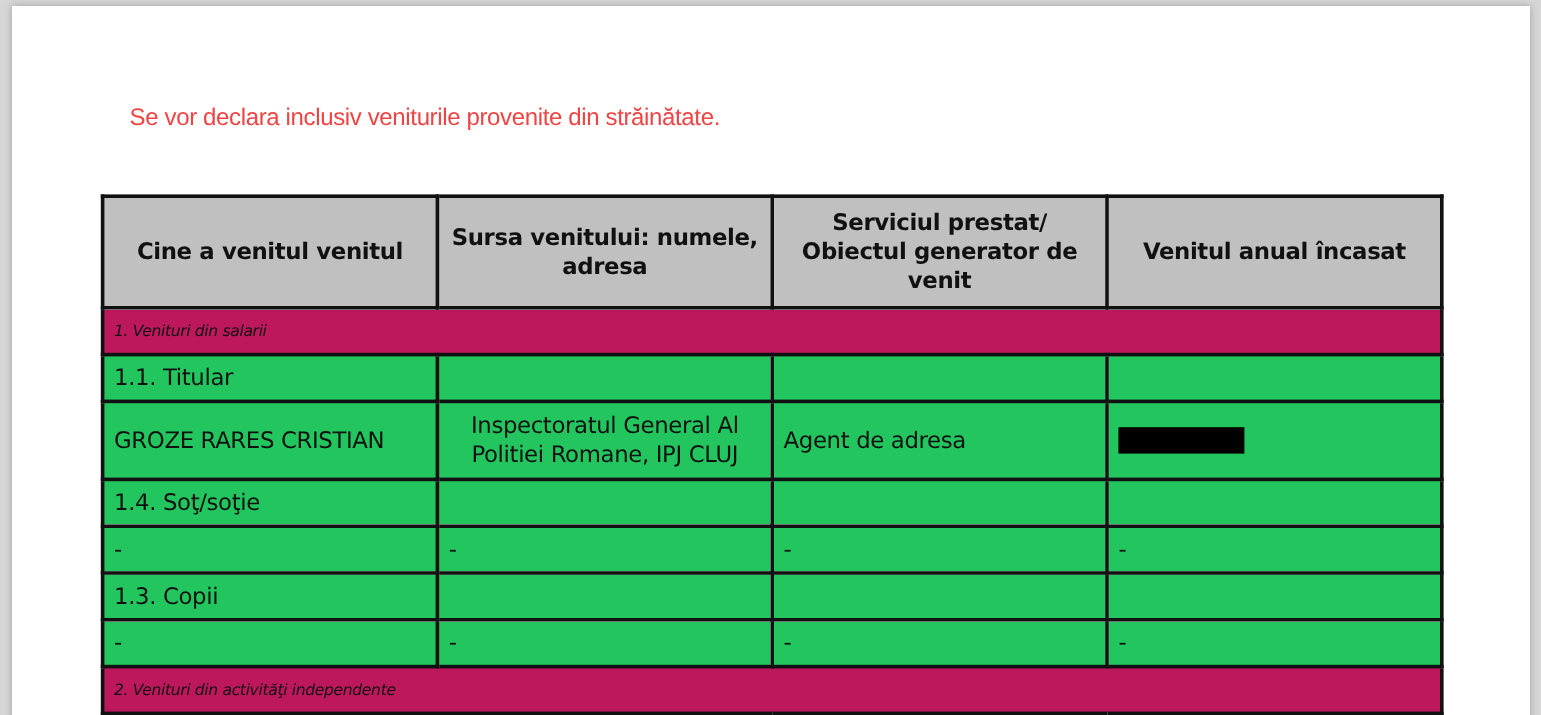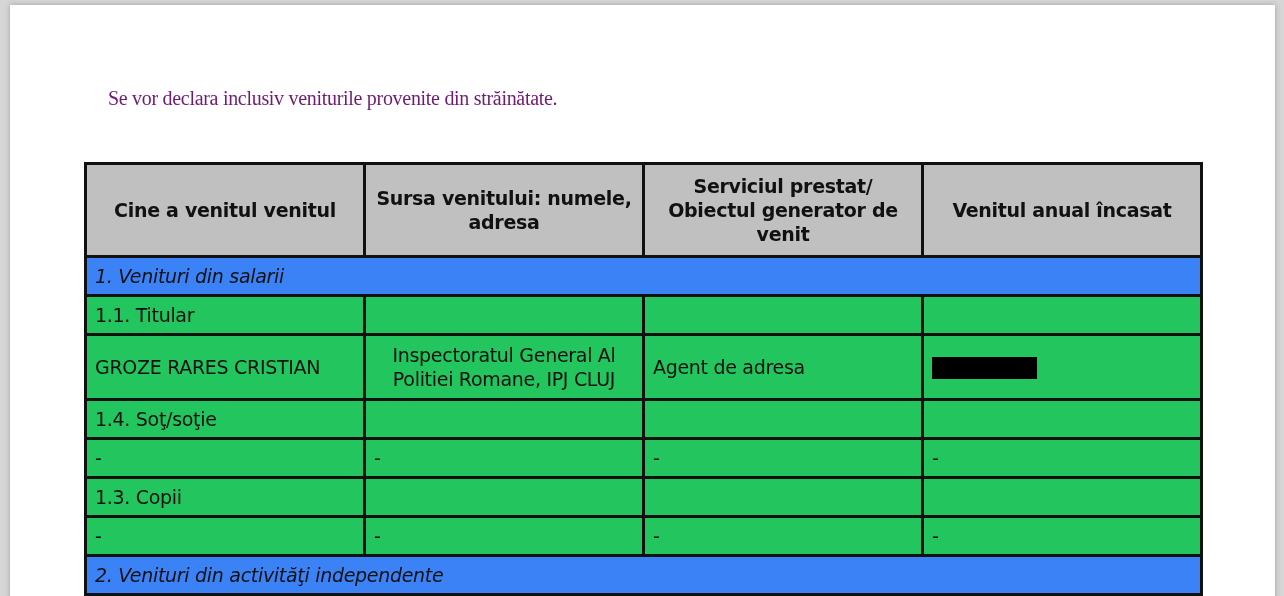--- a/index.html
+++ b/index.html
@@ -16,23 +16,23 @@
     top: 5px;
     width: 1265px;
     height: 620px;
     background: #ffffff;
     box-shadow: 0 0 6px rgba(0,0,0,0.25);
   }
   .intro {
     position: absolute;
     left: 98px;
     top: 82px;
-    font-family: Liberation Serif, serif;
+    font-family: Liberation Sans, sans-serif;
     font-size: 20px;
-    color: #701a75;
+    color: #ef4444;
     letter-spacing: -0.3px;
     white-space: nowrap;
   }
   table.income {
     position: absolute;
     left: 74px;
     top: 157px;
     border-collapse: collapse;
     table-layout: fixed;
     width: 1116px;
@@ -49,23 +49,23 @@
   table.income th {
     background: #c0c0c0;
     font-weight: bold;
     font-size: 19px;
     line-height: 24px;
     text-align: center;
     height: 90px;
     letter-spacing: -0.3px;
   }
   tr.section td {
-    background: #3b82f6;
+    background: #be185d;
     font-style: italic;
-    font-size: 19px;
+    font-size: 13px;
     height: 36px;
     letter-spacing: -0.3px;
   }
   tr.row td {
     background: #22c55e;
     font-size: 19px;
     height: 36px;
     letter-spacing: -0.3px;
     white-space: nowrap;
   }

